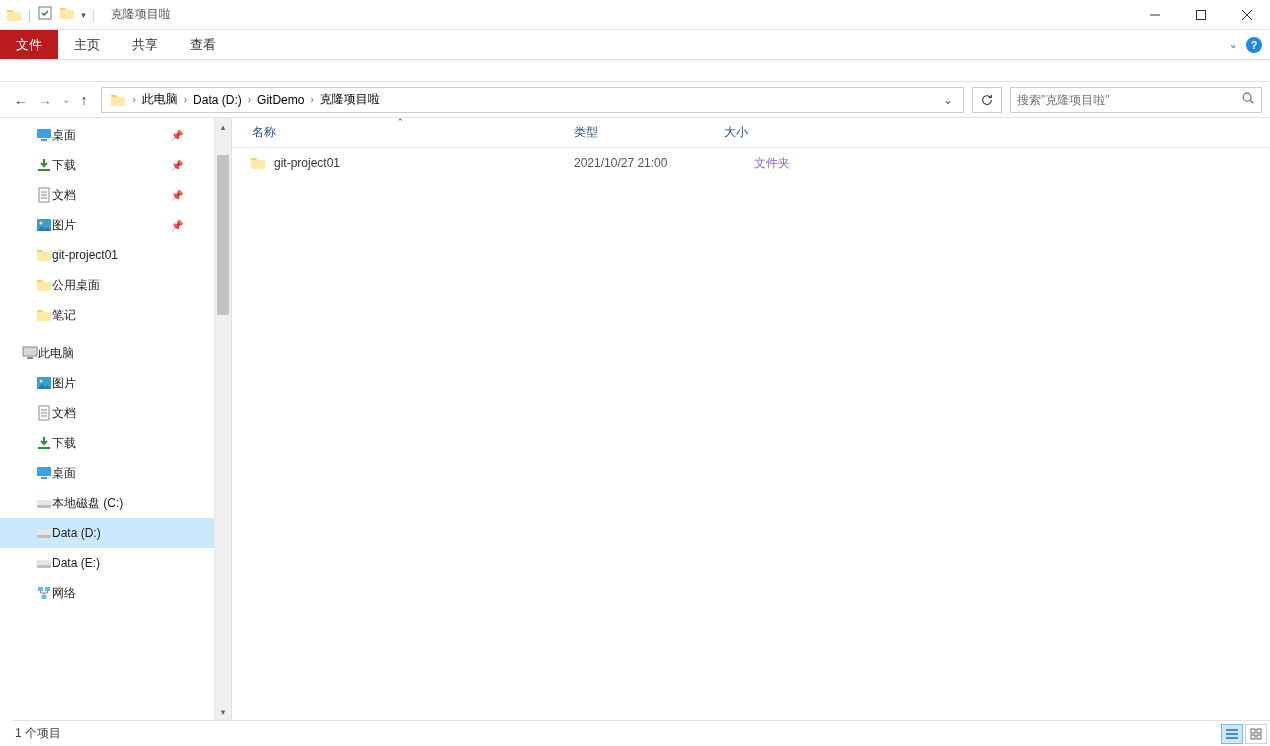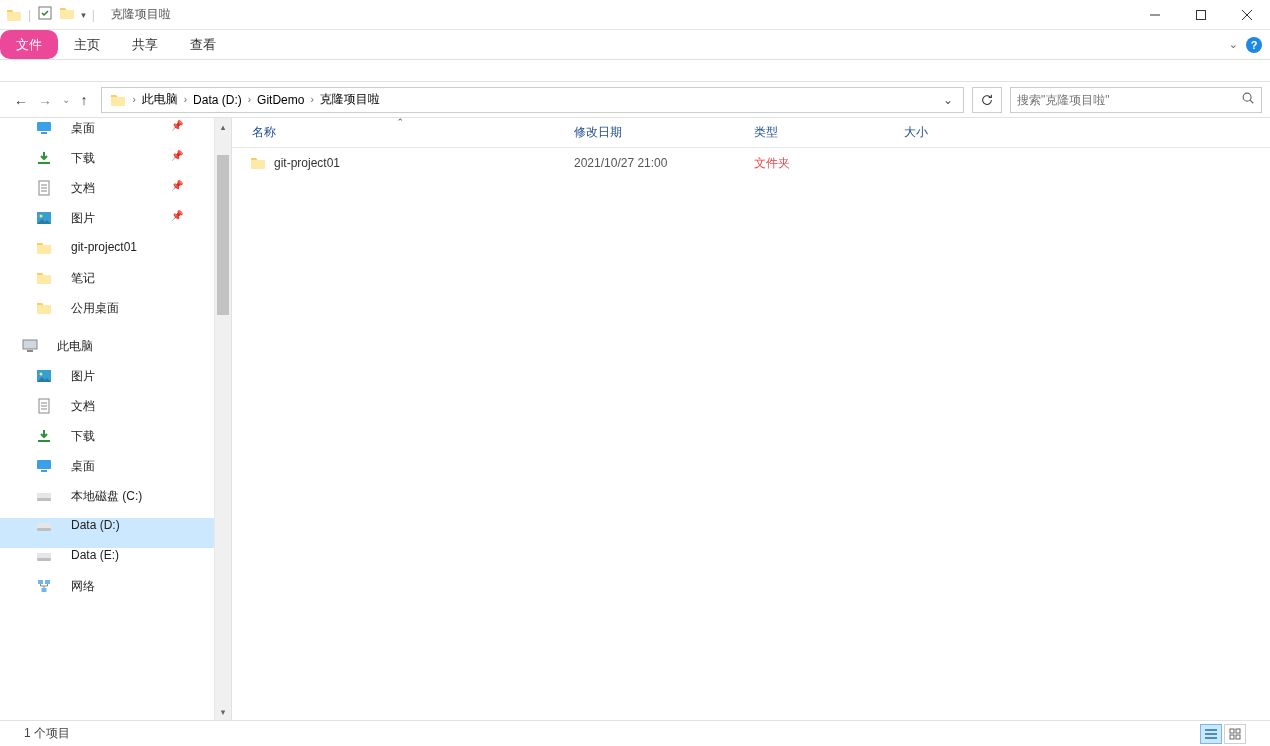--- a/index.html
+++ b/index.html
@@ -10,21 +10,21 @@
 .titlebar-left { display: flex; align-items: center; padding-left: 6px; gap: 6px; }
 .titlebar-icon { width: 16px; height: 16px; }
 .qat-sep { color: #ccc; }
 .titlebar-title { color: #555; margin-left: 10px; }
 .titlebar-controls { margin-left: auto; display: flex; }
 .win-btn { width: 46px; height: 30px; display: flex; align-items: center; justify-content: center; color: #333; }
 
 
 .ribbon { height: 30px; display: flex; align-items: stretch; background: #fff; border-bottom: 1px solid #e1e1e1; }
 .ribbon-tab { padding: 0 16px; display: flex; align-items: center; color: #333; font-size: 13px; }
-.ribbon-tab.file { background: #ec4899; color: #fff; border-radius: 10px; }
+.ribbon-tab.file { background: #b91c1c; color: #fff; }
 .ribbon-right { margin-left: auto; display: flex; align-items: center; padding-right: 8px; gap: 8px; }
 .ribbon-chevron { color: #666; font-size: 11px; }
 .help-icon { width: 16px; height: 16px; border-radius: 50%; background: #1e88e5; color: #fff; display: flex; align-items: center; justify-content: center; font-size: 11px; font-weight: bold; }
 
 
 .ribbon-spacer { height: 22px; border-bottom: 1px solid #e1e1e1; }
 
 
 .navrow { height: 36px; display: flex; align-items: center; padding: 4px 8px; gap: 8px; border-bottom: 1px solid #e1e1e1; }
 .nav-arrows { display: flex; align-items: center; gap: 10px; padding: 0 6px; }
@@ -38,21 +38,21 @@
 .searchbox { width: 252px; height: 26px; border: 1px solid #ccc; display: flex; align-items: center; padding: 0 6px; }
 .searchbox input { border: none; outline: none; flex: 1; font-size: 12px; color: #555; }
 .searchbox .sicon { color: #666; }
 
 
 .main { flex: 1; display: flex; min-height: 0; }
 
 
 .sidebar { width: 232px; border-right: 1px solid #e1e1e1; display: flex; position: relative; }
 .tree { flex: 1; overflow: hidden; padding-top: 2px; }
-.tree-item { height: 30px; display: flex; gap: 19px; padding-left: 36px; color: #222; position: relative; }
+.tree-item { height: 30px; display: flex; align-items: center; gap: 0; padding-left: 36px; color: #222; position: relative; }
 .tree-item.group { padding-left: 22px; margin-top: 8px; }
 .tree-item.selected { background: #cce8ff; }
 .tree-item .pin { position: absolute; right: 30px; color: #9a9a9a; font-size: 10px; }
 .tree-icon { width: 16px; height: 16px; display: inline-flex; align-items: center; justify-content: center; }
 .sb-scroll { width: 17px; background: #f0f0f0; display: flex; flex-direction: column; border-left: 1px solid #e8e8e8; }
 .sb-scroll .arrow { height: 17px; display: flex; align-items: center; justify-content: center; color: #666; font-size: 9px; }
 .sb-scroll .track { flex: 1; position: relative; }
 .sb-scroll .thumb { position: absolute; left: 2px; right: 2px; top: 20px; height: 160px; background: #c2c2c2; }
 
 
@@ -63,25 +63,25 @@
 .col-date { width: 180px; }
 .col-type { width: 150px; }
 .col-size { width: 120px; }
 .sort-caret { font-size: 9px; color: #555; position: absolute; left: 50%; top: -1px; }
 .col-name { position: relative; }
 .rows { flex: 1; }
 .row { height: 30px; display: flex; align-items: center; }
 .cell { padding: 0 12px; color: #333; }
 .cell.name { width: 330px; display: flex; align-items: center; gap: 8px; padding-left: 18px; }
 .cell.date { width: 180px; color: #555; }
-.cell.type { width: 150px; color: #ef4444; }
+.cell.type { width: 150px; color: #8b5cf6; }
 .cell.size { width: 120px; color: #555; text-align: right; }
 
 
-.statusbar { height: 26px; border-top: 1px solid #e1e1e1; display: flex; align-items: center; padding: 0 24px; font-size: 12px; color: #444; }
+.statusbar { height: 26px; border-top: 1px solid #e1e1e1; display: flex; align-items: center; padding: 0 3px; font-size: 12px; color: #444; margin-left: 12px; }
 .statusbar .views { margin-left: auto; display: flex; gap: 2px; }
 .view-btn { width: 22px; height: 20px; border: 1px solid #d0d0d0; display: flex; align-items: center; justify-content: center; }
 .view-btn.active { background: #cce8ff; border-color: #7ab6e8; }
 
 
 .folder-ico rect.body { fill: #ffe9a6; }
 .folder-ico path.tab { fill: #f7cf5e; }
 .disk-ico .top { fill: #e6e6e6; }
 .disk-ico .base { fill: #bfbfbf; }
 </style>
@@ -247,30 +247,30 @@
           </span>
           <span>git-project01</span>
         </div>
         <div class="tree-item">
           <span class="tree-icon">
             <svg class="folder-ico" width="16" height="16" viewBox="0 0 16 16">
               <path class="tab" d="M1 3h5l1.5 2H1z"></path>
               <rect class="body" x="1" y="5" width="14" height="9" rx="1"></rect>
             </svg>
           </span>
-          <span>笔记</span>
+          <span>公用桌面</span>
         </div>
         <div class="tree-item">
           <span class="tree-icon">
             <svg class="folder-ico" width="16" height="16" viewBox="0 0 16 16">
               <path class="tab" d="M1 3h5l1.5 2H1z"></path>
               <rect class="body" x="1" y="5" width="14" height="9" rx="1"></rect>
             </svg>
           </span>
-          <span>公用桌面</span>
+          <span>笔记</span>
         </div>
         <div class="tree-item group">
           <span class="tree-icon">
             <svg width="16" height="16" viewBox="0 0 16 16">
               <rect x="1" y="2" width="14" height="9" fill="#d0d7de" stroke="#888"></rect>
               <rect x="5" y="12" width="6" height="2" fill="#888"></rect>
             </svg>
           </span>
           <span>此电脑</span>
         </div>
@@ -358,23 +358,20 @@
       <div class="arrow">▾</div>
     </div>
   </div>
 
   <div class="filelist">
     <div class="cols">
       <div class="col col-name">
         <span>名称</span>
         <span class="sort-caret">⌃</span>
       </div>
-      <div class="col col-date">
-          <span>修改日期</span>
-        </div>
       <div class="col col-type">
           <span>类型</span>
         </div>
       <div class="col col-size">
           <span>大小</span>
         </div>
     </div>
     <div class="rows" id="rows">
         <div class="row">
     <div class="cell name">

